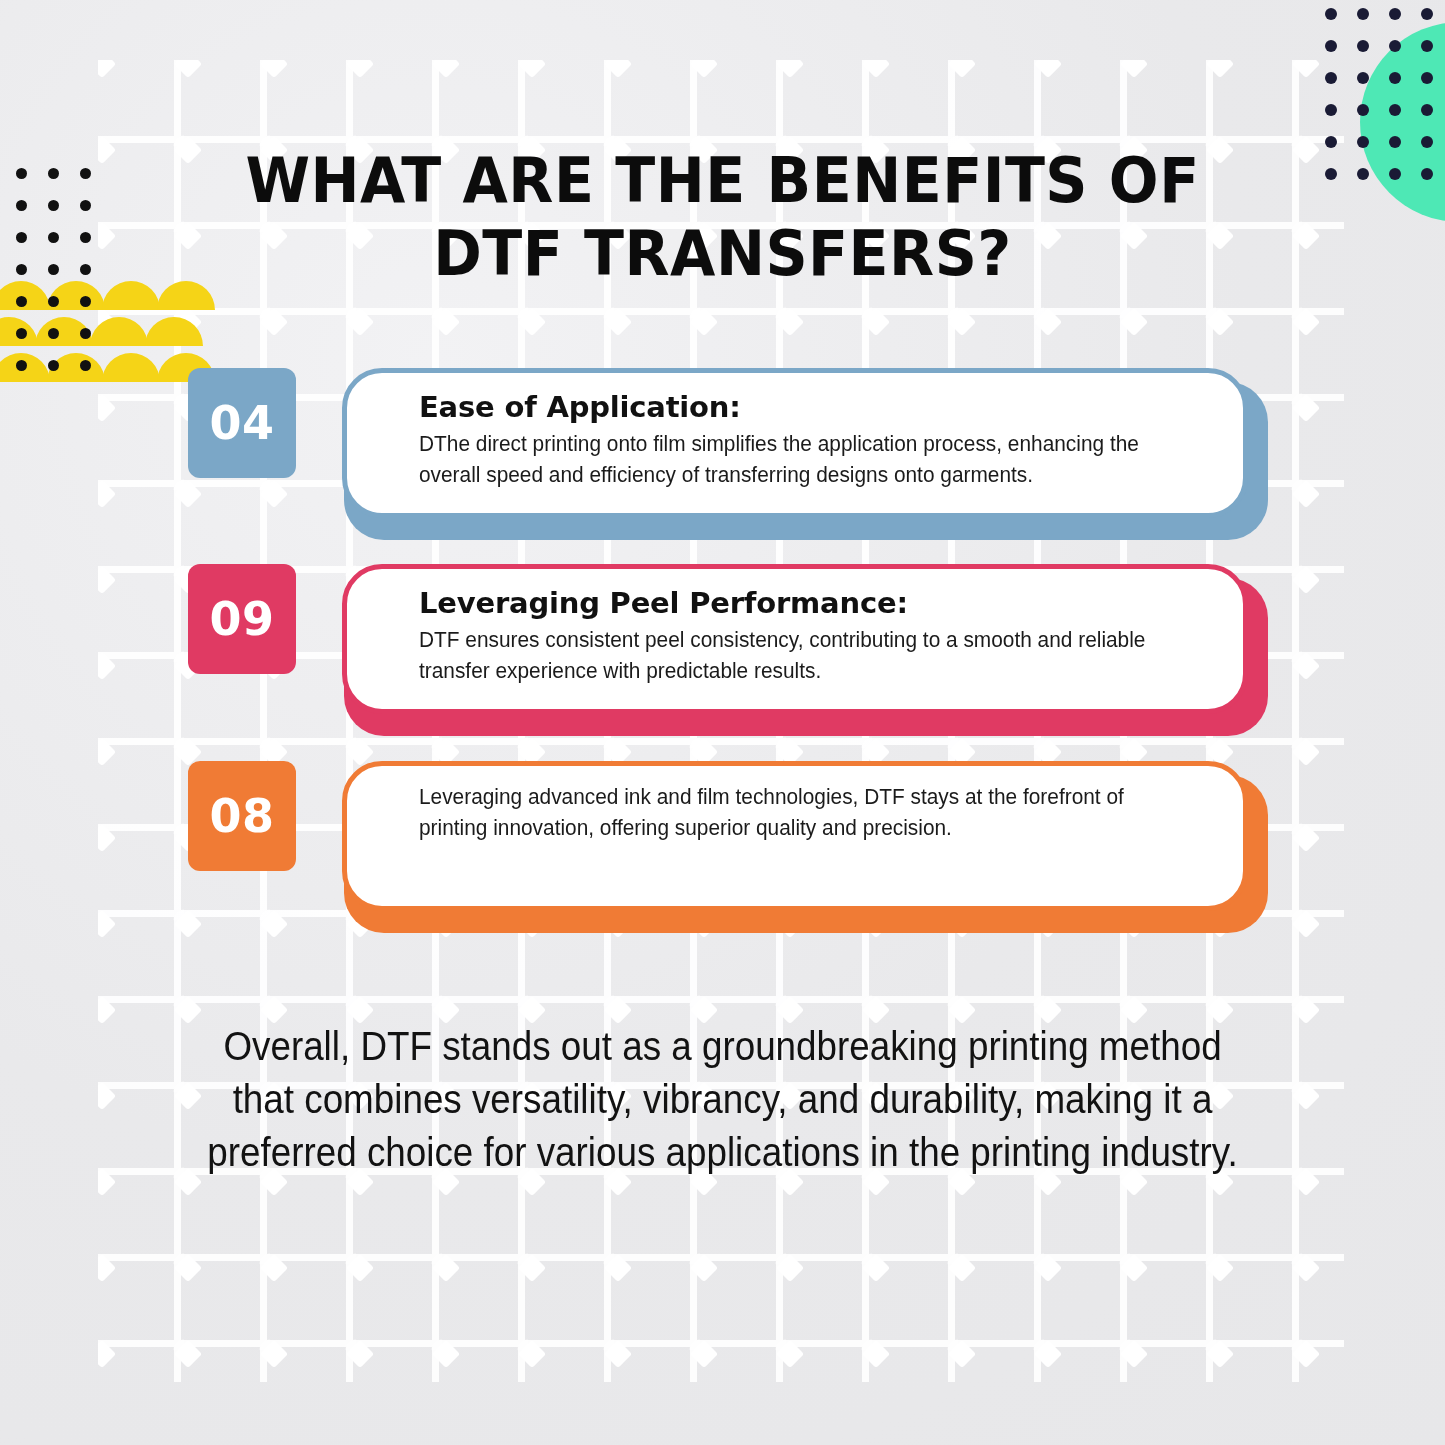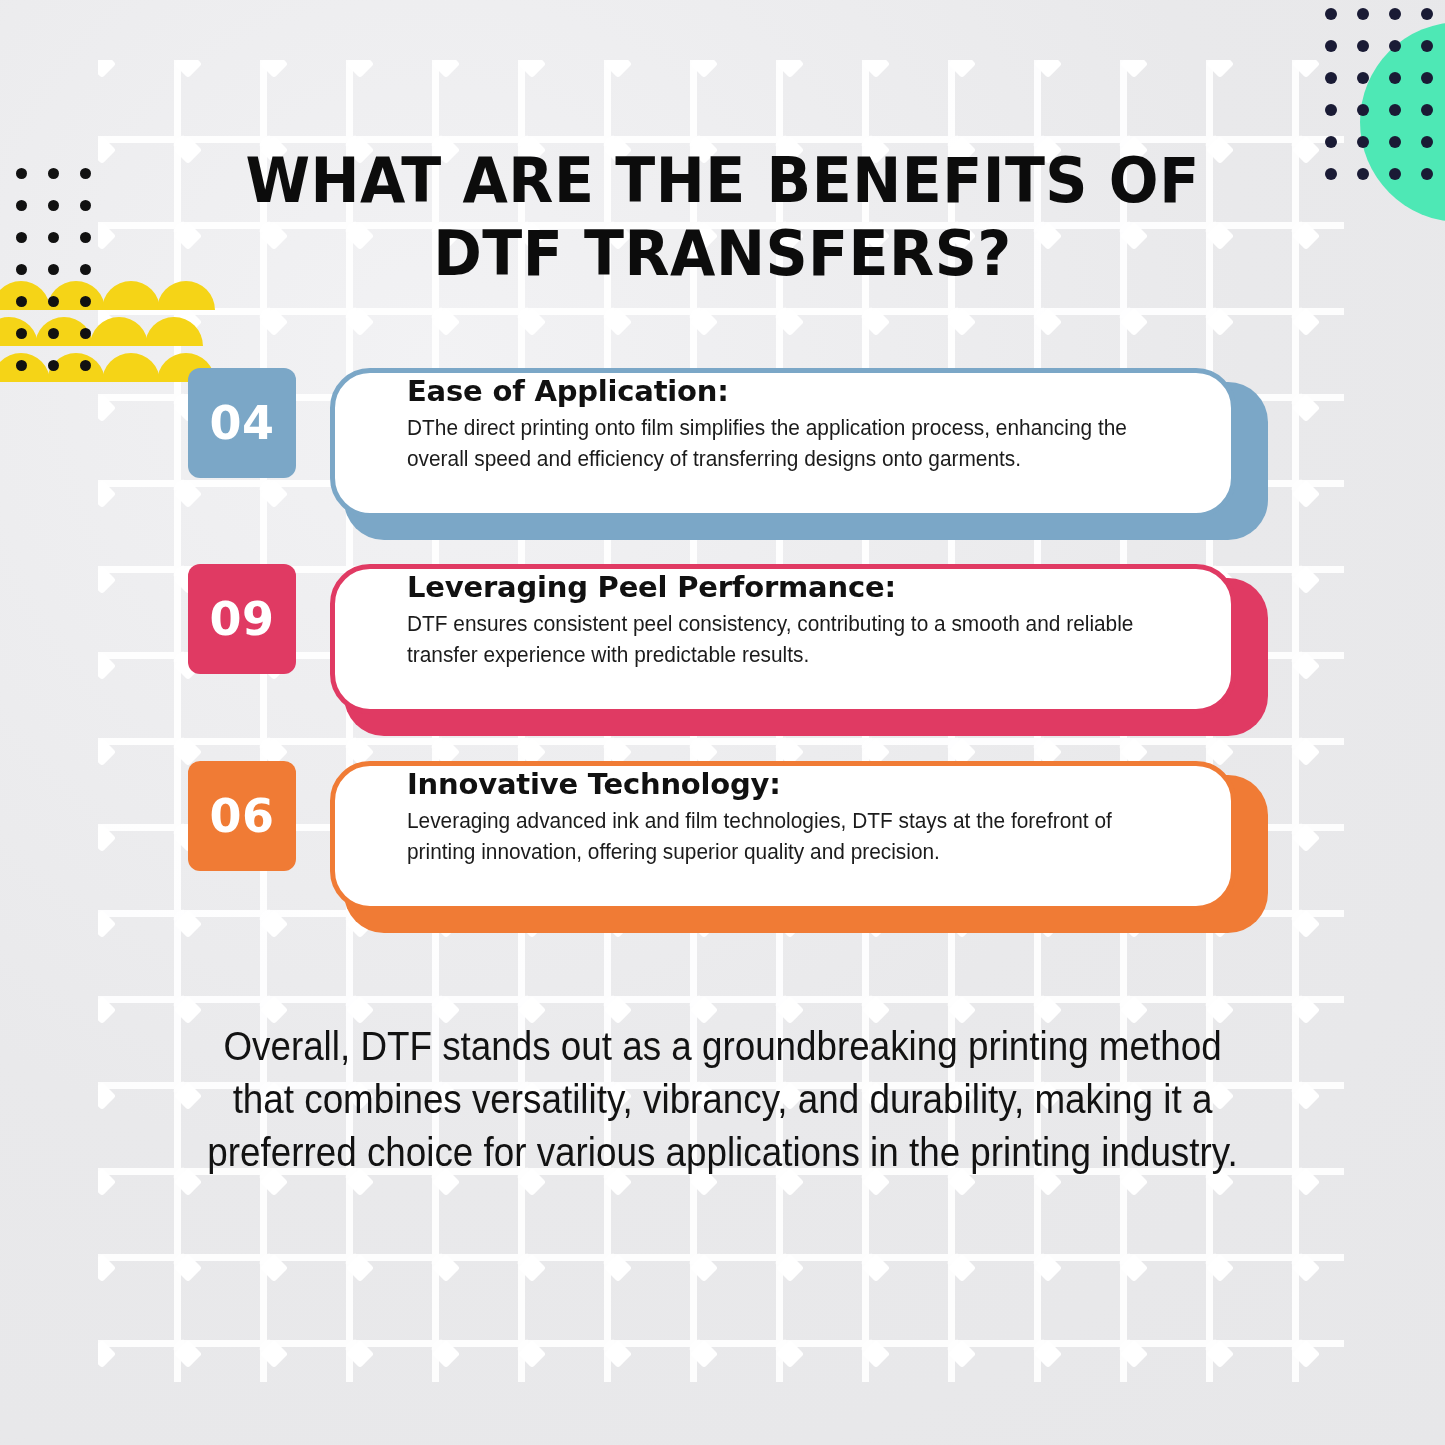--- a/index.html
+++ b/index.html
@@ -113,30 +113,30 @@
   .card-shadow{
     position:absolute;
     left:156px;
     top:14px;
     width:924px;
     height:158px;
     border-radius:40px;
   }
   .card{
     position:absolute;
-    left:142px;
+    left:154px;
     top:0px;
     width:906px;
     height:150px;
     background:#ffffff;
     border-style:solid;
     border-width:5px;
     border-radius:40px;
     box-sizing:border-box;
-    padding:0 26px 0 72px;
+    padding:16px 26px 0 72px;
   }
   .card h3{
     margin:0 0 4px 0;
     font-family:"DejaVu Sans", sans-serif;
     font-weight:bold;
     font-size:29px;
     line-height:1.25;
     color:#111111;
     letter-spacing:-0.2px;
   }
@@ -503,23 +503,22 @@
     </div>
     <div class="card" style="border-color:#e03a63;">
       <h3>Leveraging Peel Performance:</h3>
       <p>DTF ensures consistent peel consistency, contributing to a smooth and reliable transfer experience with predictable results.</p>
     </div>
   </div>
 
   <div class="card-row" style="top:761px;">
     <div class="card-shadow" style="background:#f07b35;"></div>
     <div class="badge" style="background:#f07b35;">
-      <span>06</span>
+      <span>08</span>
     </div>
     <div class="card" style="border-color:#f07b35;">
-      <h3>Innovative Technology:</h3>
       <p>Leveraging advanced ink and film technologies, DTF stays at the forefront of printing innovation, offering superior quality and precision.</p>
     </div>
   </div>
 
   <div class="closing">Overall, DTF stands out as a groundbreaking printing method that combines versatility, vibrancy, and durability, making it a preferred choice for various applications in the printing industry.</div>
 
 </div>
 
 </body></html>

